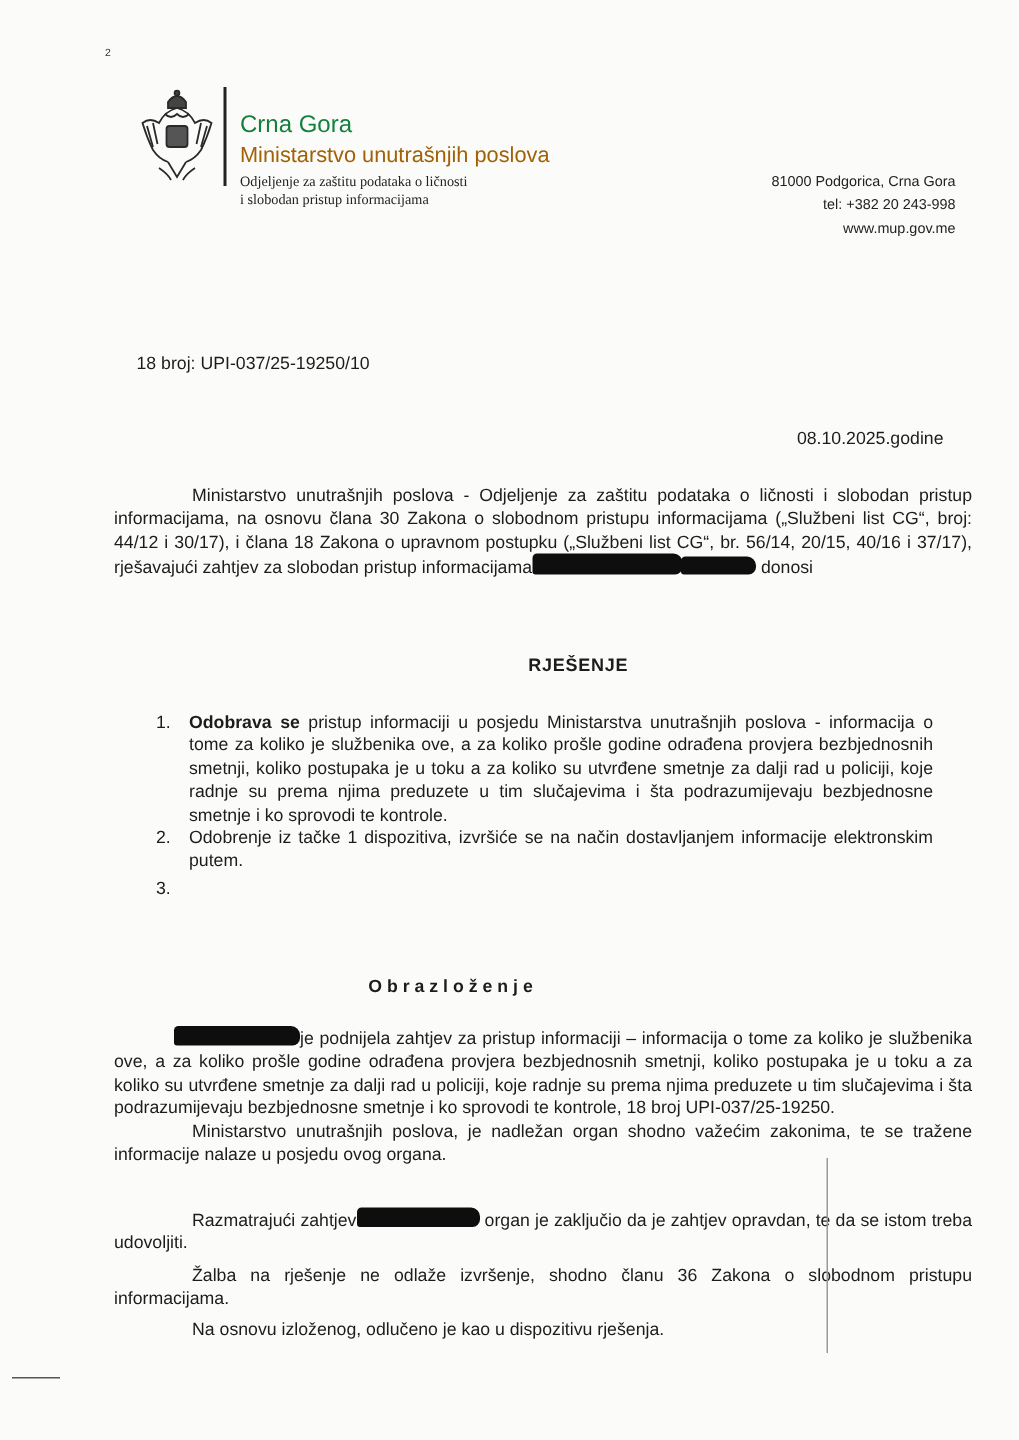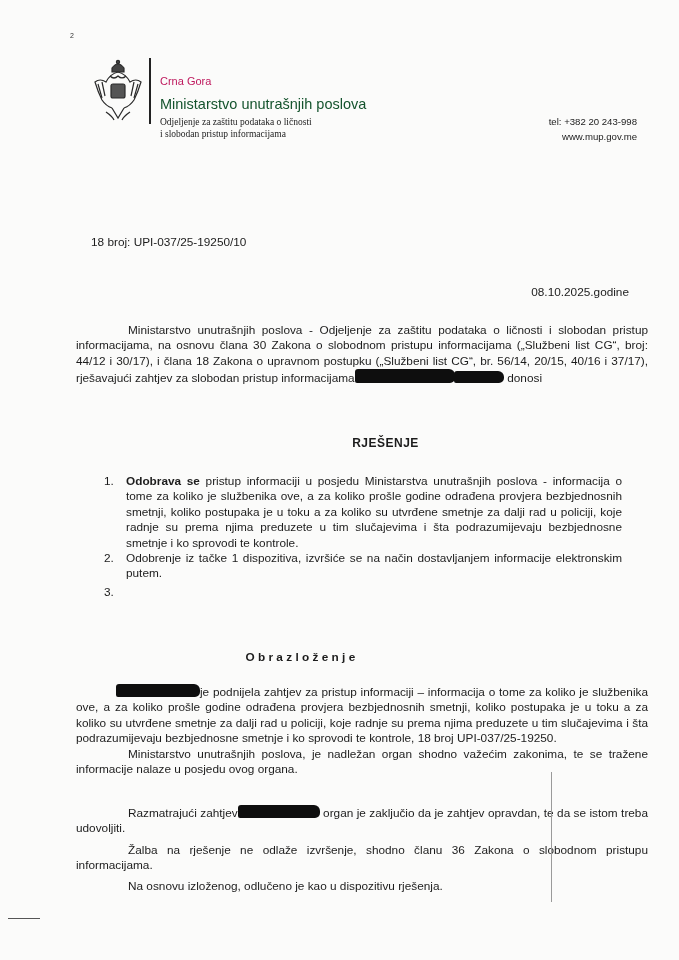--- a/index.html
+++ b/index.html
@@ -6,22 +6,22 @@
   body {
     width: 679px; height: 960px; position: relative; overflow: hidden;
     background: #fbfbfa;
     font-family: "Liberation Sans", sans-serif;
     color: #1c1c1c;
   }
   .abs { position: absolute; }
   .page-num { left: 70px; top: 32px; font-size: 7px; color: #333; }
   .coat { left: 92px; top: 58px; width: 52px; height: 66px; }
   .vline { left: 149px; top: 58px; width: 2px; height: 66px; background: #222; }
-  .org-country { left: 160px; top: 75px; font-size: 11px; color: #be185d; }
-  .org-ministry { left: 160px; top: 96px; font-size: 14.5px; color: #14532d; }
+  .org-country { left: 160px; top: 75px; font-size: 16px; color: #15803d; }
+  .org-ministry { left: 160px; top: 96px; font-size: 14.5px; color: #a16207; }
   .org-dept { left: 160px; top: 116px; font-family: "Liberation Serif", serif; font-weight: normal; font-size: 9.5px; line-height: 12px; color: #222; }
   .addr { right: 42px; top: 114px; text-align: right; font-size: 9.6px; line-height: 15.3px; color: #222; }
   .refno { left: 91px; top: 235px; font-size: 11.8px; }
   .date { right: 50px; top: 285px; font-size: 11.8px; }
   .para { font-size: 11.8px; line-height: 15.4px; text-align: justify; }
   .p-intro { left: 76px; top: 323px; width: 572px; }
   .p-intro .indent { display: inline-block; width: 52px; }
   .redact {
     display: inline-block; background: #0e0e0e; height: 12px; vertical-align: -1px;
     border-radius: 3px 6px 5px 2px;
@@ -57,20 +57,21 @@
 <div class="abs vline"></div>
 
 <div class="abs org-country">Crna Gora</div>
 <div class="abs org-ministry">Ministarstvo unutrašnjih poslova</div>
 <div class="abs org-dept">
   <div>Odjeljenje za zaštitu podataka o ličnosti</div>
   <div>i slobodan pristup informacijama</div>
 </div>
 
 <div class="abs addr">
+  <div>81000 Podgorica, Crna Gora</div>
   <div>tel: +382 20 243-998</div>
   <div>www.mup.gov.me</div>
 </div>
 
 <div class="abs refno">18 broj: UPI-037/25-19250/10</div>
 <div class="abs date">08.10.2025.godine</div>
 
 <div class="abs para p-intro">
   <span class="indent"></span><span>Ministarstvo unutrašnjih poslova - Odjeljenje za zaštitu podataka o ličnosti i slobodan pristup informacijama, na osnovu člana 30 Zakona o slobodnom pristupu informacijama („Službeni list CG“, broj: 44/12 i 30/17), i člana 18 Zakona o upravnom postupku („Službeni list CG“, br. 56/14, 20/15, 40/16 i 37/17), rješavajući zahtjev za slobodan pristup informacijama</span><span class="redact" style="width:100px;height:14px;"></span>
   <span class="redact" style="width:50px;margin-left:-4px;"></span>

